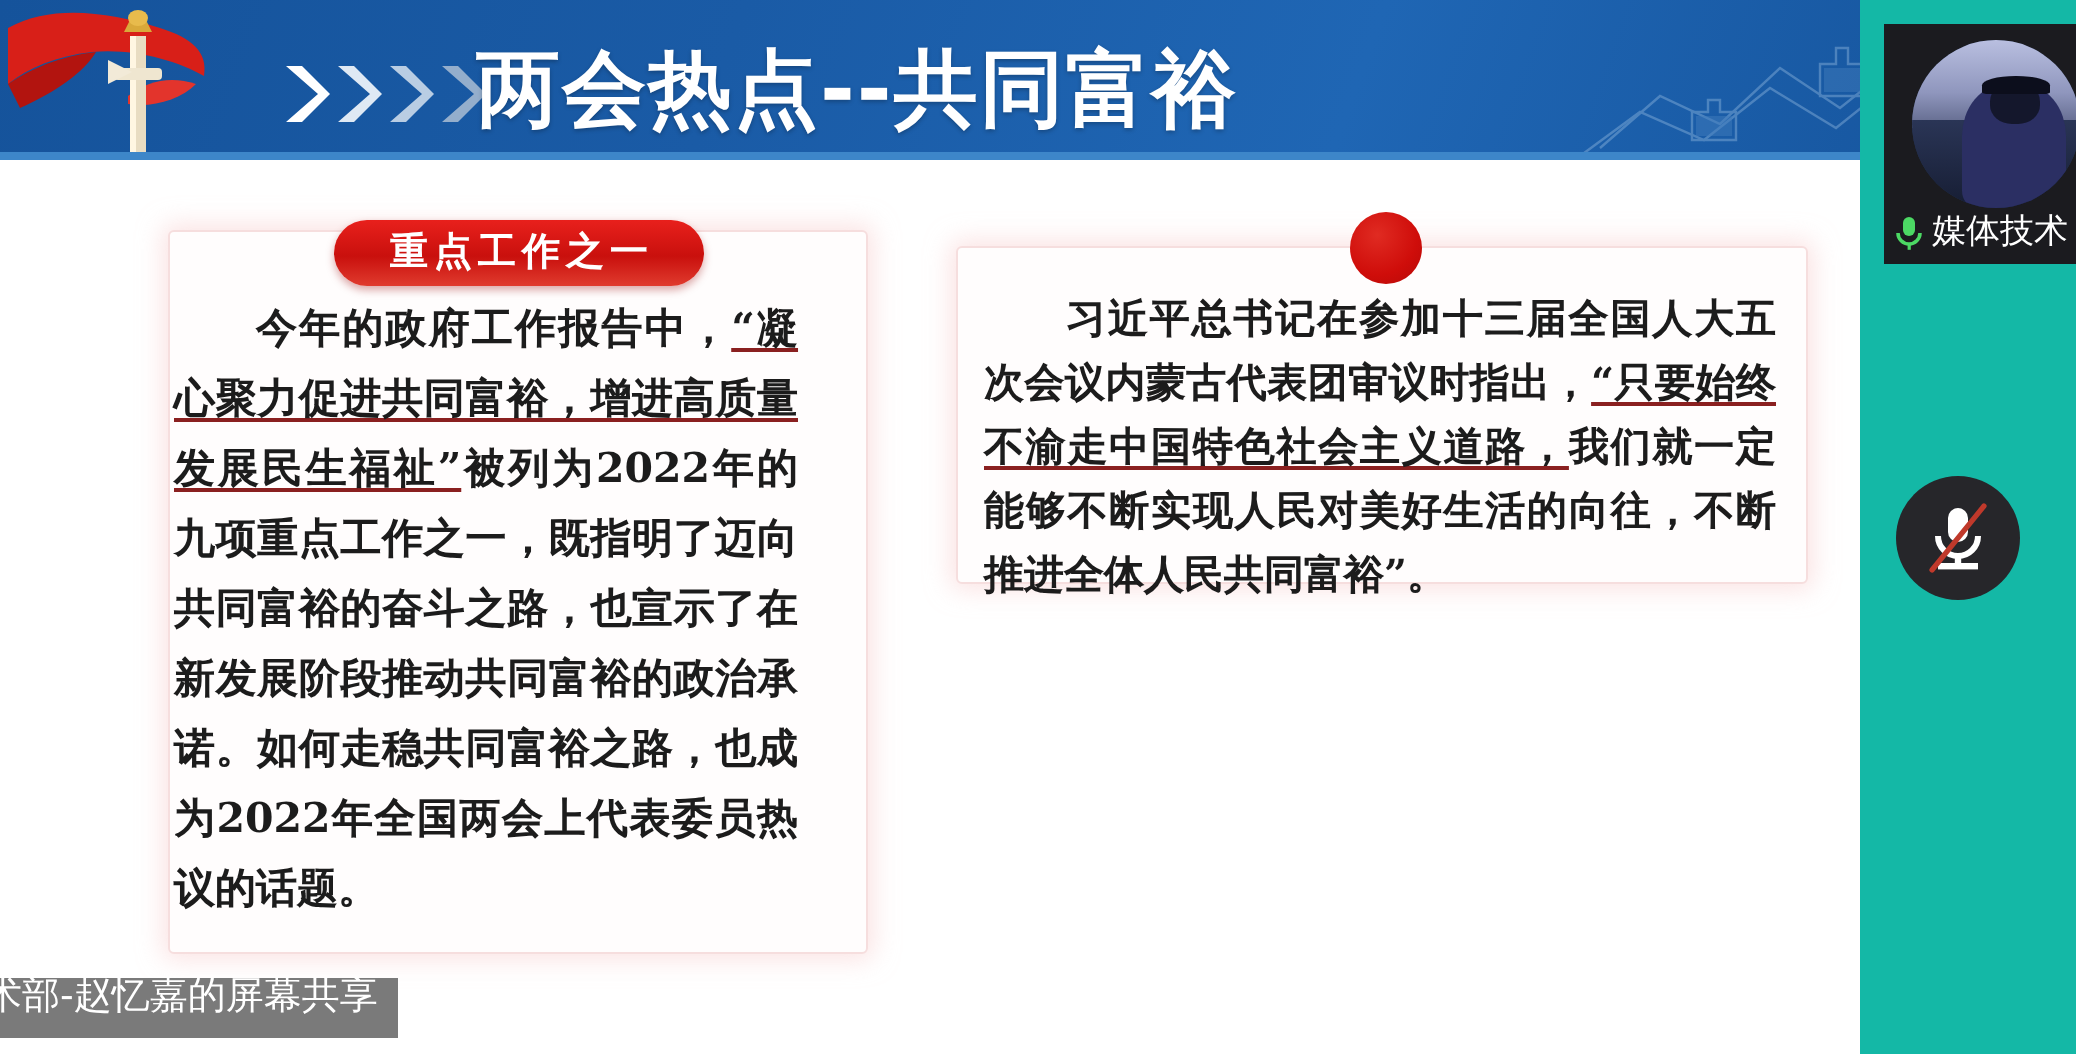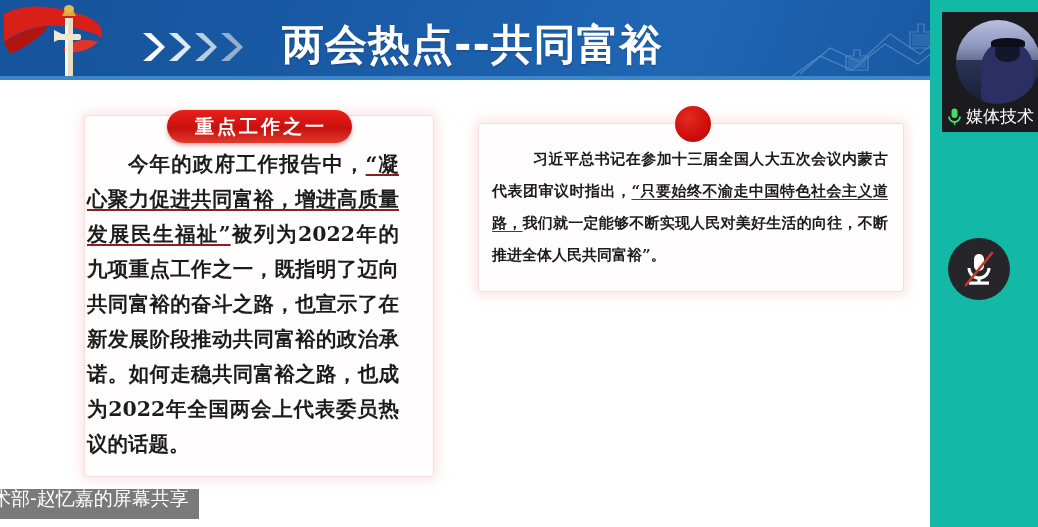--- a/index.html
+++ b/index.html
@@ -72,21 +72,20 @@
     left: 238px;
     top: 20px;
     font-family: "DejaVu Sans", "Liberation Sans", sans-serif;
     font-size: 42px;
     font-weight: bold;
     color: #ffffff;
     letter-spacing: 1px;
     line-height: 50px;
     white-space: nowrap;
     text-shadow: 0 1px 2px rgba(0,0,0,.25);
-    margin-left: 44px;
   }
 
   
   .panel {
     position: absolute;
     background: #fffdfd;
     border: 1px solid #f6dede;
     border-radius: 3px;
     box-shadow: 0 0 12px 3px rgba(248, 206, 206, 0.55);
   }
@@ -155,21 +154,21 @@
     top: 147px;
     width: 312px;
     font-size: 20.5px;
     line-height: 35px;
     text-indent: 41px;
   }
   #text-right {
     left: 492px;
     top: 143px;
     width: 396px;
-    font-size: 15px;
+    font-size: 20px;
     line-height: 32px;
     text-indent: 41px;
   }
   .uline {
     text-decoration: underline;
     text-decoration-color: #8a2020;
     text-underline-offset: 3px;
   }
 
   

